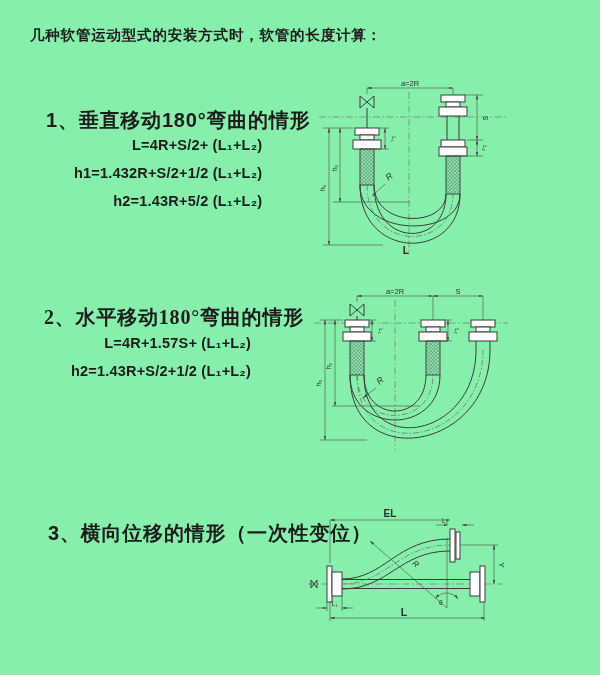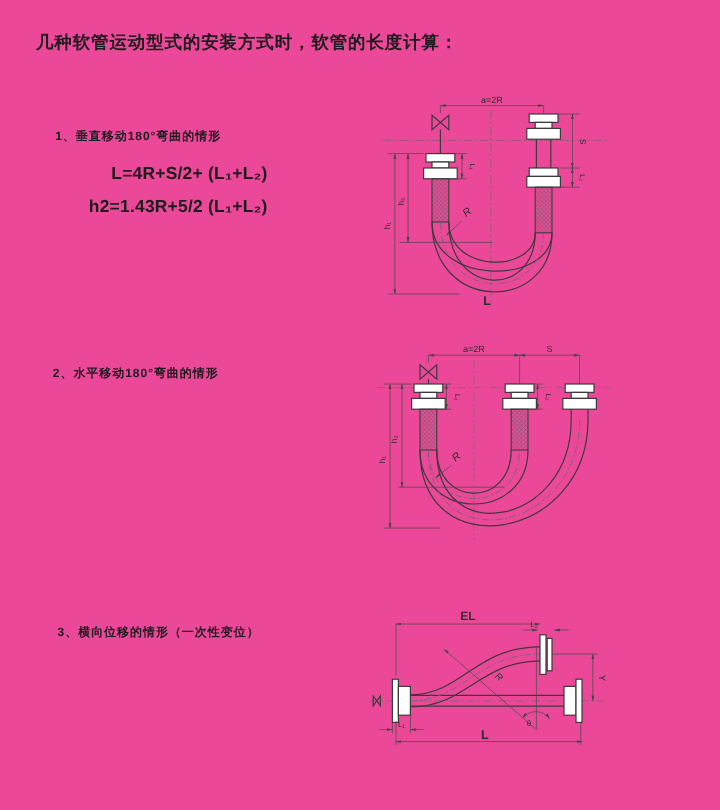--- a/index.html
+++ b/index.html
@@ -1,22 +1,22 @@
 <!DOCTYPE html>
 <html><head>
 <meta charset="utf-8">
 <style>
   html,body{margin:0;padding:0;background:#fff;}
   .page{
-    position:relative;width:600px;height:675px;background:#ec4899;overflow:hidden;
+    position:relative;width:600px;height:675px;background:#86efac;overflow:hidden;
     font-family:"Liberation Sans","DejaVu Sans",sans-serif;color:#1c1c1c;
   }
   .abs{position:absolute;}
   .doc-title{font-size:14.5px;font-weight:700;letter-spacing:0.8px;}
-  .sec-heading{font-size:10px;font-weight:700;letter-spacing:0.8px;}
+  .sec-heading{font-size:20px;font-weight:700;letter-spacing:0.8px;}
   .formulas{font-size:14.5px;font-weight:700;letter-spacing:0.2px;}
   .formula{height:28px;line-height:28px;white-space:pre;text-align:right;}
   .formulas.tight .formula{height:27px;line-height:27px;}
   svg{display:block;}
   svg text{font-family:"Liberation Sans","DejaVu Sans",sans-serif;fill:#2e2e2e;}
   .outline{stroke:#3b3b3b;stroke-width:1;fill:none;}
   .thin{stroke:#4a4a4a;stroke-width:0.6;fill:none;}
   .cline{stroke:#6a6a6a;stroke-width:0.6;fill:none;stroke-dasharray:7 2.5 1.5 2.5;}
   .carc{stroke:#6a6a6a;stroke-width:0.7;fill:none;stroke-dasharray:6 2 1.5 2;}
   .flange{fill:#ffffff;stroke:#3b3b3b;stroke-width:1;}
@@ -24,25 +24,28 @@
 </head>
 <body>
 
 <div class="page">
 
   <div class="abs doc-title" style="left:30px;top:26px;">几种软管运动型式的安装方式时，软管的长度计算：</div>
 
   <div class="abs sec-heading" style="left:46px;top:107px;">1、垂直移动180°弯曲的情形</div>
   <div class="abs formulas" style="left:74px;top:131px;">
     <div class="formula">L=4R+S/2+ (L₁+L₂)</div>
+    <div class="formula">h1=1.432R+S/2+1/2 (L₁+L₂)</div>
     <div class="formula">h2=1.43R+5/2 (L₁+L₂)</div>
   </div>
 
-  <div class="abs sec-heading" style="left:44px;top:304px;">2、水平移动180°弯曲的情形</div>
+  <div class="abs sec-heading" style="left:44px;top:304px;font-family:Liberation Serif, serif;">2、水平移动180°弯曲的情形</div>
   <div class="abs formulas" style="left:71px;top:329px;">
+    <div class="formula">L=4R+1.57S+ (L₁+L₂)</div>
+    <div class="formula">h2=1.43R+S/2+1/2 (L₁+L₂)</div>
   </div>
 
   <div class="abs sec-heading" style="left:48px;top:520px;">3、横向位移的情形（一次性变位）</div>
 
   <svg class="abs" style="left:315px;top:80px;" width="280" height="175" viewBox="0 0 280 175">
     <defs>
       <pattern id="p1" width="3.5" height="3.5" patternUnits="userSpaceOnUse">
         <path d="M0,3.5 L3.5,0 M0,0 L3.5,3.5" stroke="#666" stroke-width="0.5"></path>
       </pattern>
       <marker id="m1" viewBox="0 0 8 8" refX="7.5" refY="4" markerWidth="8" markerHeight="8" orient="auto-start-reverse">

